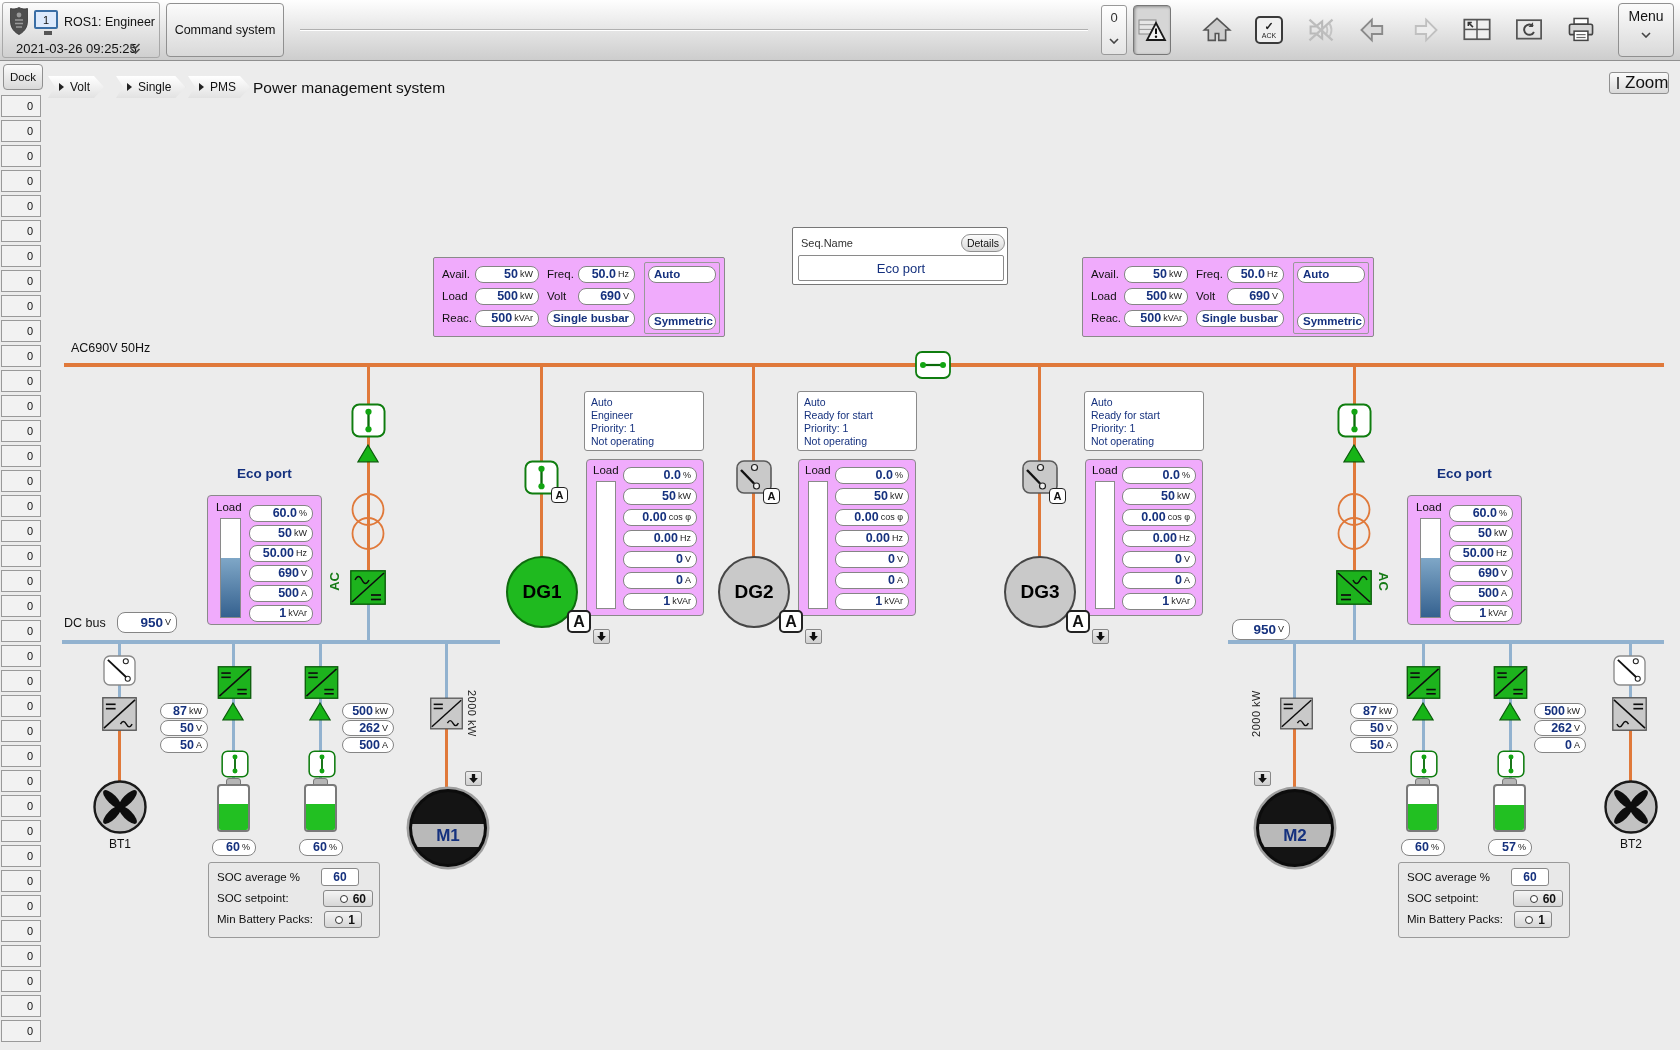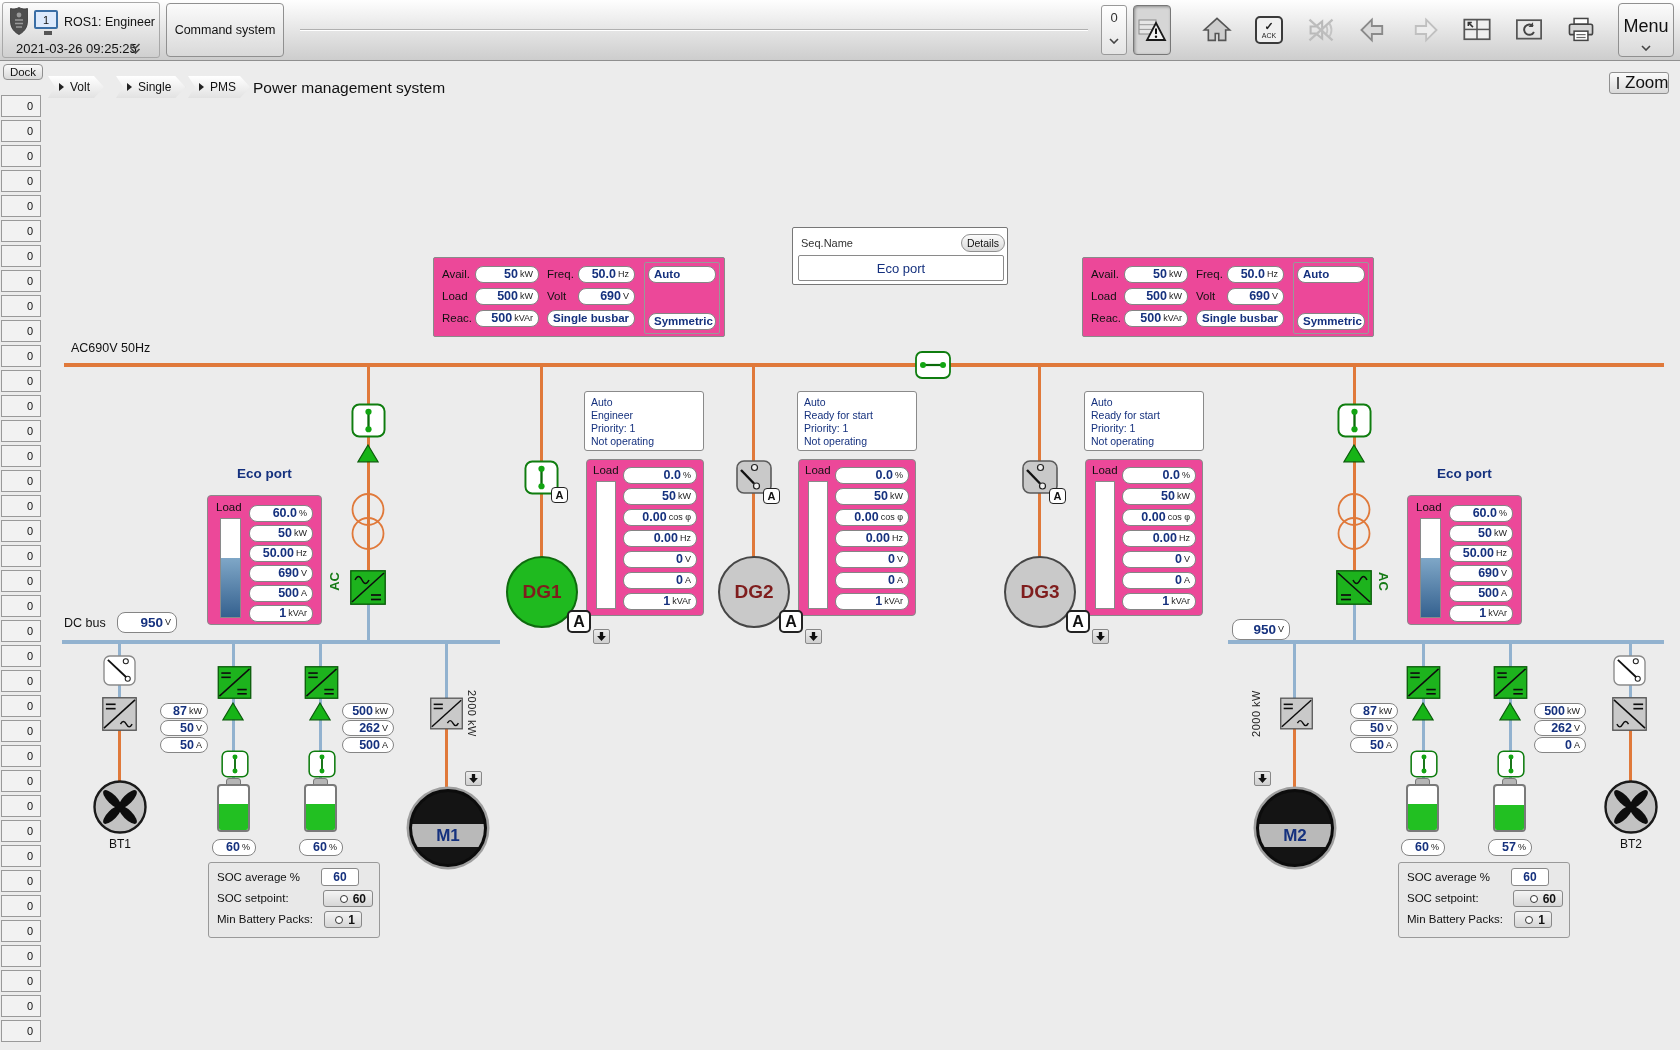--- a/index.html
+++ b/index.html
@@ -24,33 +24,33 @@
   .vline{position:absolute;width:3px}
   .orange{background:#e0793a}
   .blue{background:#92b2cf}
   .lbl{position:absolute;font-size:11.5px;color:#111;white-space:nowrap}
   .navy{color:#15317e;font-weight:bold}
   .vbox{position:absolute;height:17px;background:#fff;border:1px solid #858585;border-radius:8px;display:flex;align-items:center;justify-content:flex-end;padding:0 5px 0 3px}
   .vbox.tl{justify-content:flex-start;padding-left:5px}
   .val{font-weight:bold;font-size:12.5px;color:#15317e;line-height:1;white-space:nowrap}
   .val.sm{font-size:11.5px}
   .unit{font-size:9px;color:#222;margin-left:2px;line-height:1;white-space:nowrap}
-  .panel{position:absolute;background:#ec4899;border:1px solid #8a8a8a;border-radius:4px}
+  .panel{position:absolute;background:#f0abfc;border:1px solid #8a8a8a;border-radius:4px}
   .statusbox{position:absolute;background:#fff;border:1px solid #8a8a8a;border-radius:3px;padding:4px 6px;font-size:10.5px;line-height:13px;color:#15317e}
   .bar{position:absolute;background:#fff;border:1px solid #8a8a8a}
   .fill{position:absolute;left:0;right:0;bottom:0;background:linear-gradient(180deg,#7fa7c7,#35618f)}
   .vstack{position:absolute;display:flex;flex-direction:column}
   .vstack .vbox{position:relative}
   .battery{position:absolute;width:33px;height:48px;border:2px solid #7a7a7a;border-radius:4px;background:#fff;overflow:hidden}
   .bfill{position:absolute;left:0;right:0;bottom:0;background:#22c022}
   .bcap{position:absolute;width:15px;height:7px;background:#b5b5b5;border:1px solid #777;border-radius:3px 3px 0 0}
   .abadge{position:absolute;width:17px;height:16px;background:#fff;border:1.5px solid #222;border-radius:4px;font-weight:bold;font-size:11px;color:#111;display:flex;align-items:center;justify-content:center}
   .abadge.big{width:24px;height:23px;font-size:16px;border-radius:5px;border-width:2px}
   .dnbtn{position:absolute;width:17px;height:15px;background:linear-gradient(#ececec,#cfcfcf);border:1px solid #888;border-radius:2px;display:flex;align-items:center;justify-content:center}
-  .gencircle{position:absolute;width:72px;height:72px;border-radius:50%;display:flex;align-items:center;justify-content:center;font-weight:bold;font-size:19px;color:#7f1d1d}
+  .gencircle{position:absolute;width:72px;height:72px;border-radius:50%;display:flex;align-items:center;justify-content:center;font-weight:bold;font-size:19px;color:#000000}
   .gencircle.on{background:#1fba1f;border:2.5px solid #0e6b0e}
   .gencircle.off{background:#c9c9c9;border:2.5px solid #464646}
   .motor{position:absolute;width:78px;height:78px;border-radius:50%;background:#141414;border:3px solid #0c0c0c;box-shadow:0 0 0 2.5px #9f9f9f;overflow:hidden}
   .mband{position:absolute;left:0;right:0;top:45%;height:31%;background:#b9b9b9;display:flex;align-items:center;justify-content:center;font-weight:bold;font-size:17px;color:#15317e}
   .aclbl{position:absolute;writing-mode:vertical-rl;font-size:13px;font-weight:bold;color:#157a15}
   .rot180{transform:rotate(180deg)}
   .vlbl{position:absolute;writing-mode:vertical-rl;font-size:11px;color:#222;letter-spacing:.5px;white-space:nowrap}
   .socpanel{position:absolute;width:172px;height:76px;background:#e8e8e8;border:1px solid #999;border-radius:3px}
   .socrow{position:absolute;left:8px;font-size:11.5px;color:#111;white-space:nowrap}
   .socval{position:absolute;background:#fff;border:1px solid #888;border-radius:3px;text-align:center;font-weight:bold;color:#15317e;font-size:12px}
@@ -246,28 +246,28 @@
         <svg width="30" height="28">
           <use href="#iloop"></use>
         </svg>
       </div>
     <div class="toolbtn" style="left:1559px;top:8px">
         <svg width="30" height="28">
           <use href="#iprint"></use>
         </svg>
       </div>
     <div class="raised abs" style="left:1618px;top:3px;width:56px;height:54px;text-align:center">
-      <div style="font-size:18px;margin-top:12px">Menu</div>
+      <div style="font-size:14px;margin-top:4px">Menu</div>
       <svg width="10" height="6">
           <use href="#chev"></use>
         </svg>
     </div>
   </div>
 
-  <button class="raised abs" style="left:3px;top:64px;width:40px;height:16px;font-size:11.5px">Dock</button>
+  <button class="raised abs" style="left:3px;top:64px;width:40px;height:26px;font-size:11.5px">Dock</button>
   <div class="crumb" style="left:48px;top:76px">
       <span class="tri"></span>
       <span>Volt</span>
     </div>
   <div class="crumb" style="left:116px;top:76px">
       <span class="tri"></span>
       <span>Single</span>
     </div>
   <div class="crumb" style="left:188px;top:76px">
       <span class="tri"></span>

